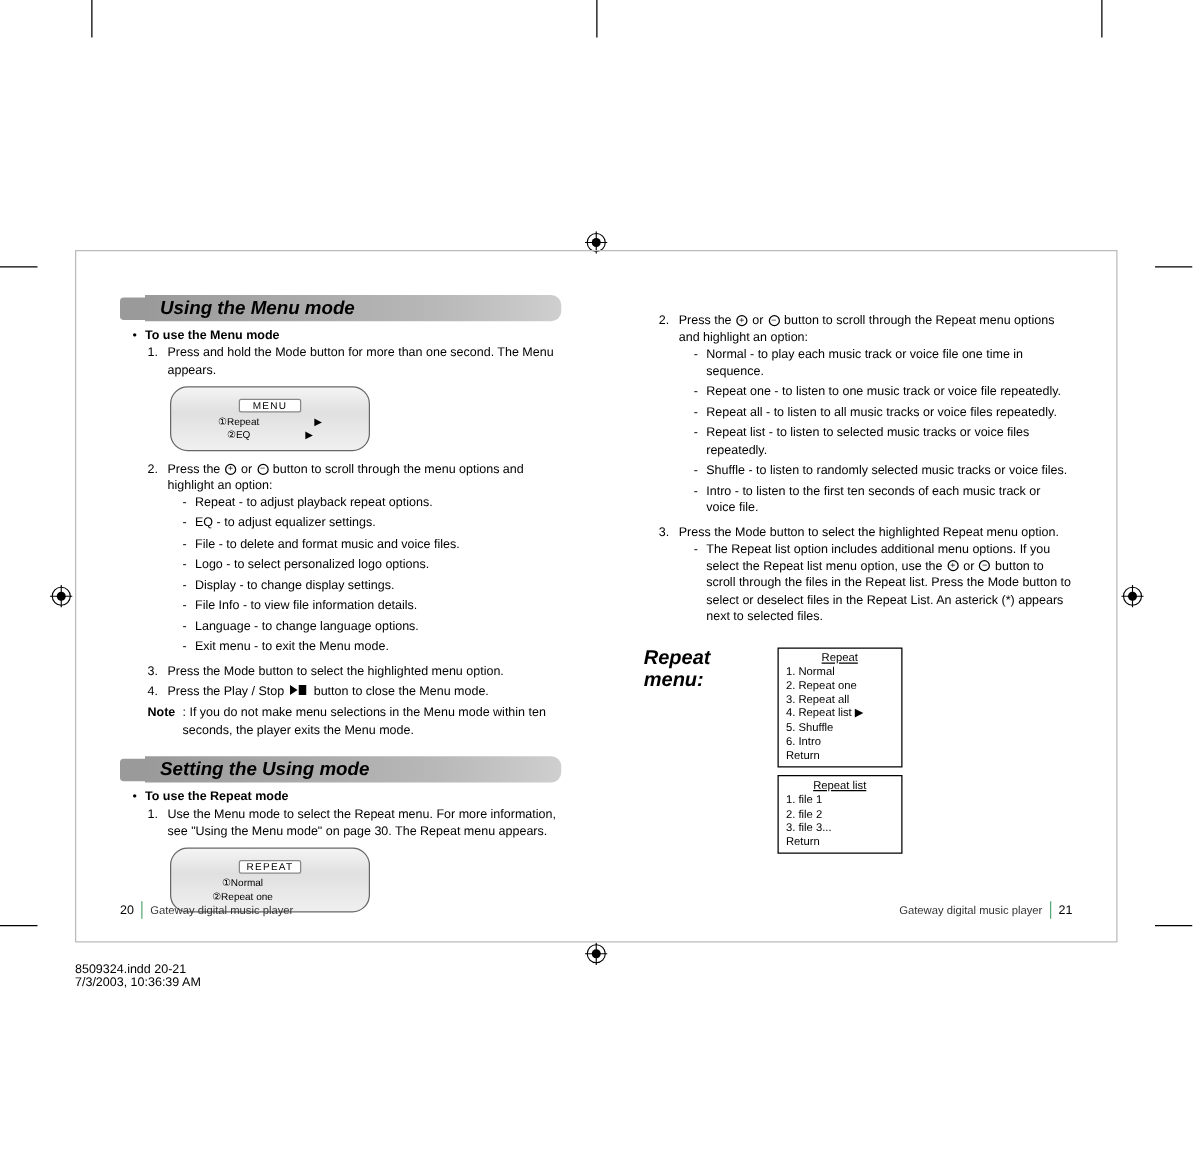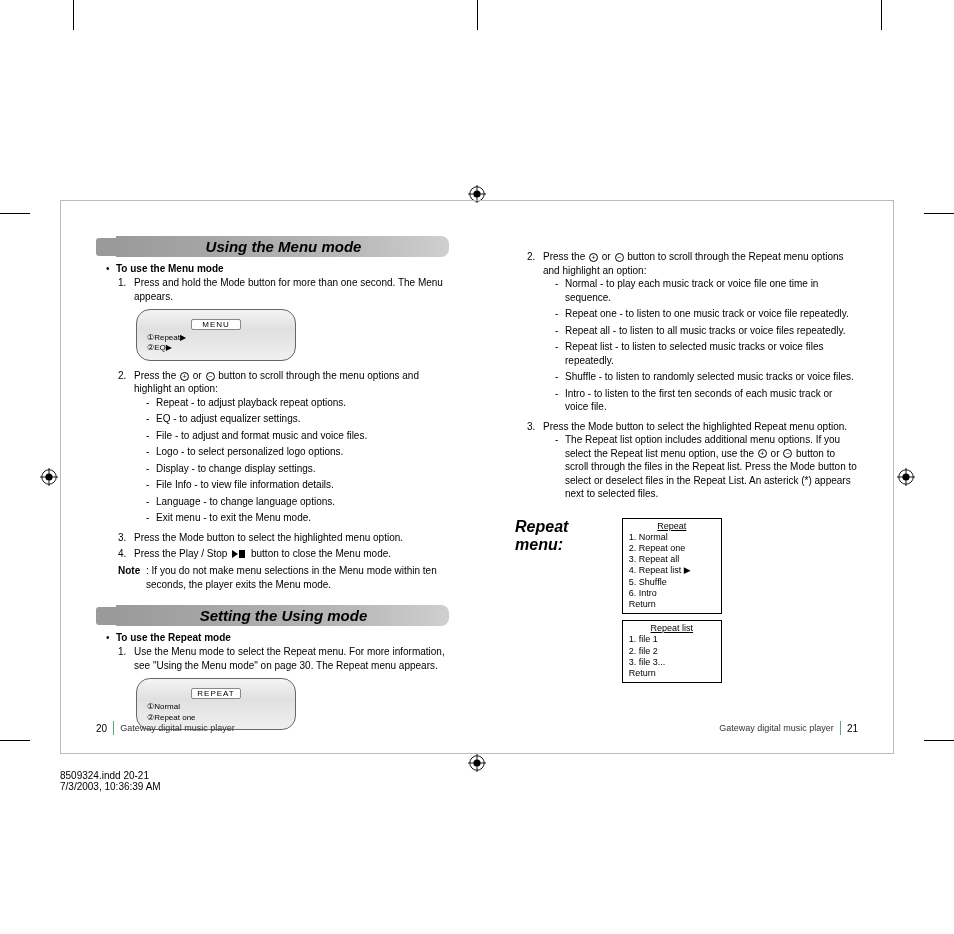--- a/index.html
+++ b/index.html
@@ -54,21 +54,20 @@
   .section-title {
     flex: 1;
     background: linear-gradient(to right, #9a9a9a 0%, #b8b8b8 70%, #cfcfcf 100%);
     border-radius: 0 8px 8px 0;
     padding: 2px 10px 2px 12px;
     font-family: "Trebuchet MS", Arial, sans-serif;
     font-weight: bold;
     font-style: italic;
     font-size: 15px;
     color: #000;
-    text-align: center;
   }
 
   .bullet-row { display: flex; margin: 4px 0 2px 10px; }
   .bullet-dot { width: 10px; }
   .bullet-lead { font-weight: bold; }
 
   ol.num { list-style: none; margin-left: 22px; }
   ol.num > li { display: flex; margin-bottom: 3px; line-height: 1.35; }
   ol.num > li .n { width: 16px; flex-shrink: 0; }
   ol.num > li .c { flex: 1; }
@@ -97,21 +96,21 @@
   .lcd-title {
     text-align: center;
     font-size: 8px;
     letter-spacing: 1px;
     border: 1px solid #888;
     border-radius: 2px;
     width: 50px;
     margin: 0 auto 3px auto;
     background: #fff;
   }
-  .lcd-row { display: flex; justify-content: flex-start; line-height: 1.3; }
+  .lcd-row { display: flex; justify-content: center; line-height: 1.3; gap: 44px; }
   .lcd-row .arrow { font-size: 8px; }
 
   .small-menu {
     border: 1px solid #000;
     width: 100px;
     font-size: 9px;
     text-align: center;
     padding-top: 2px;
     margin-bottom: 6px;
   }
@@ -263,21 +262,21 @@
               <li>
                 <span class="d">-</span>
                 <span class="c"><span class="opt-name">Repeat</span><span> - to adjust playback repeat options.</span></span>
               </li>
               <li>
                 <span class="d">-</span>
                 <span class="c"><span class="opt-name">EQ</span><span> - to adjust equalizer settings.</span></span>
               </li>
               <li>
                 <span class="d">-</span>
-                <span class="c"><span class="opt-name">File</span><span> - to adjust and format music and voice files.</span></span>
+                <span class="c"><span class="opt-name">File</span><span> - to delete and format music and voice files.</span></span>
               </li>
               <li>
                 <span class="d">-</span>
                 <span class="c"><span class="opt-name">Logo</span><span> - to select personalized logo options.</span></span>
               </li>
               <li>
                 <span class="d">-</span>
                 <span class="c"><span class="opt-name">Display</span><span> - to change display settings.</span></span>
               </li>
               <li>

